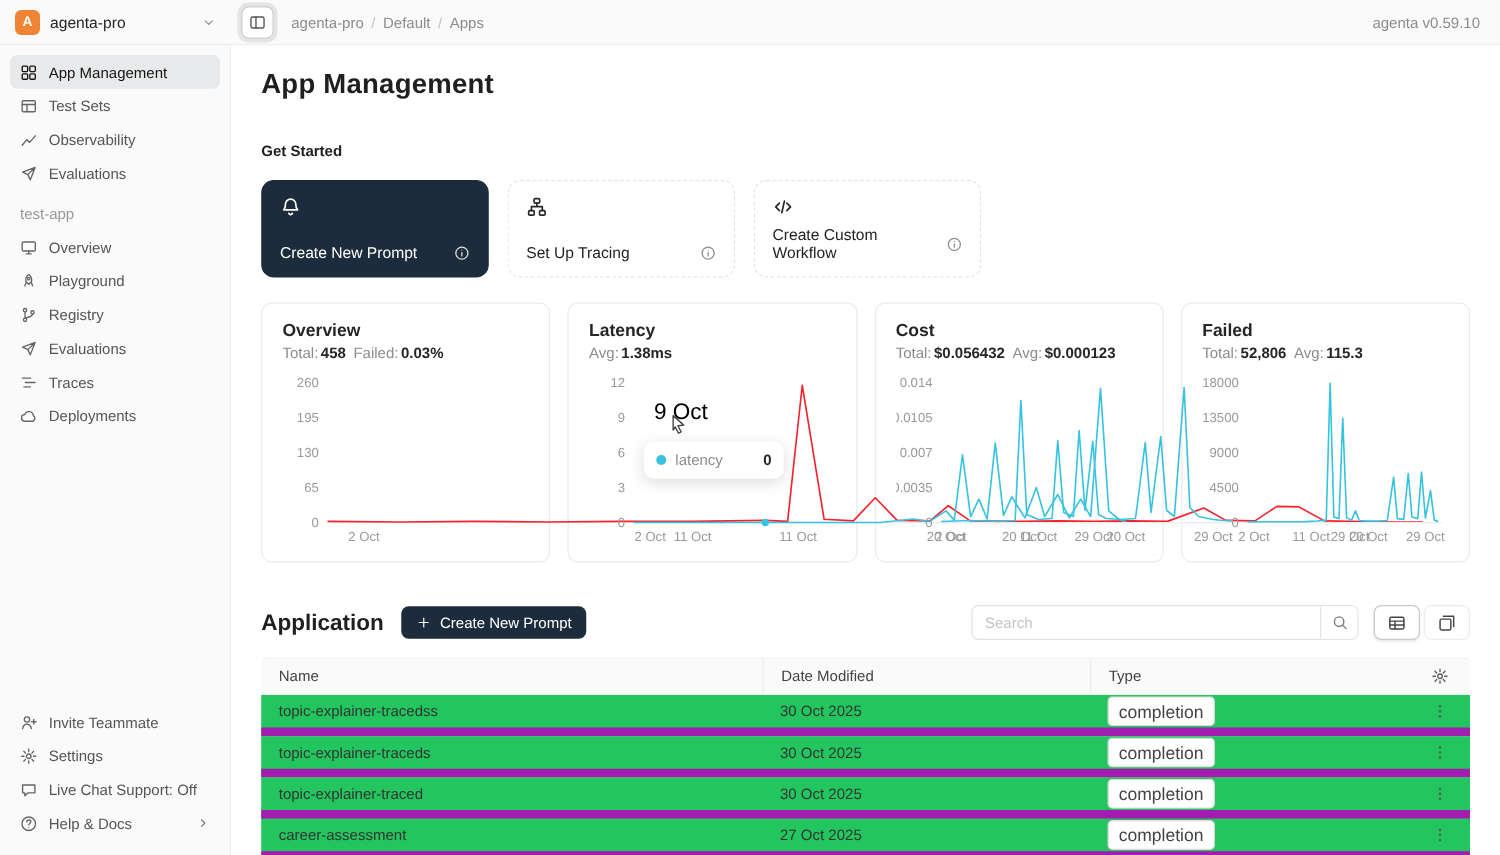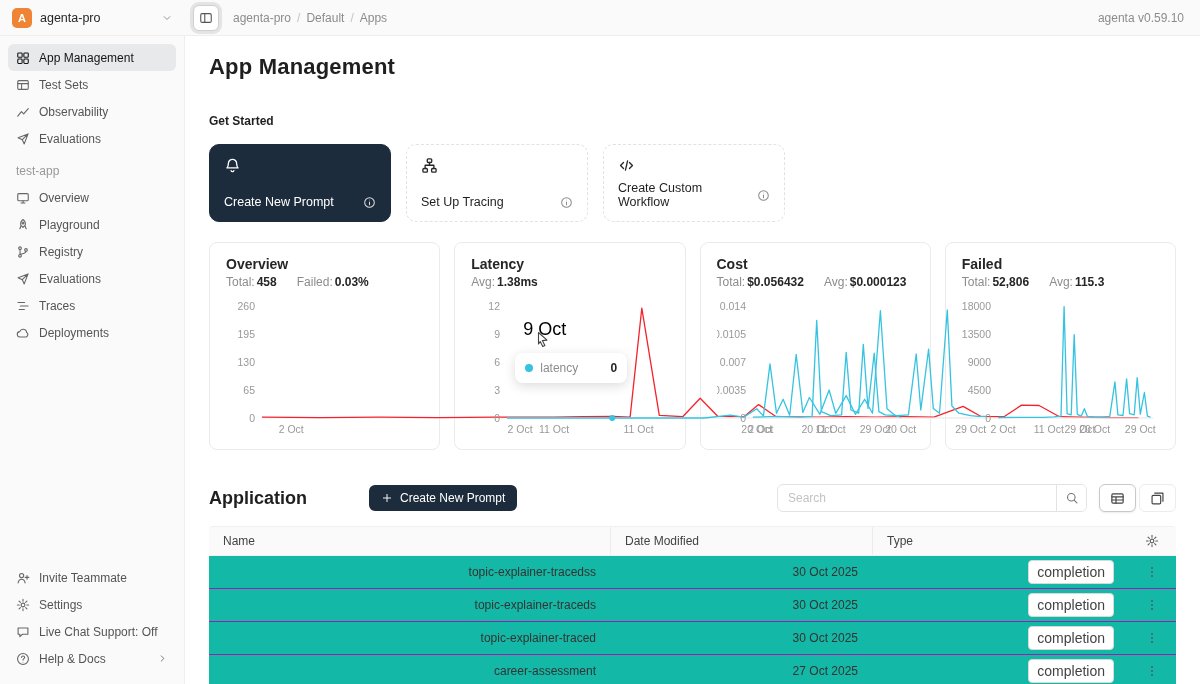--- a/index.html
+++ b/index.html
@@ -44,50 +44,50 @@
   .gs-card .gs-ico{align-self:flex-start;color:#262626;}
   .gs-card .label-row{display:flex;align-items:center;gap:8px;font-size:12.5px;font-weight:500;}
   .gs-card .info{margin-left:auto;color:#8c8c8c;cursor:pointer;}
   .gs-card.dark{background:var(--accent-dark,#1c2c3c);border:1px solid var(--accent-dark,#1c2c3c);color:#fff;}
   .gs-card.dark .gs-ico{color:#fff;}
   .gs-card.dark .info{color:rgba(255,255,255,.85);}
 
   .metrics{display:flex;gap:14px;margin-top:20px;}
   .metric-card{flex:1;height:208px;border:1px solid #ebebeb;border-radius:8px;padding:13px 16px 8px;min-width:0;background:#fff;}
   .metric-title{font-size:14px;font-weight:600;color:#262626;}
-  .metric-stats{margin-top:3px;display:flex;gap:20px;font-size:12px;white-space:nowrap;}
+  .metric-stats{margin-top:3px;display:flex;gap:6px;font-size:12px;white-space:nowrap;}
   .stat-label{color:#8c8c8c;}
   .stat-value{color:#262626;font-weight:600;margin-left:2px;}
   .chart-wrap{position:relative;margin-top:10px;height:140px;}
   .chart-tooltip{position:absolute;left:44px;top:20px;z-index:3;pointer-events:none;}
   .tt-date{font-size:18px;color:#000000;margin-left:8px;}
   .tt-box{margin-top:13px;background:#fff;border-radius:8px;box-shadow:0 3px 12px rgba(0,0,0,.14);padding:8px 10px;display:flex;align-items:center;gap:7px;width:112px;}
   .tt-dot{width:8px;height:8px;border-radius:50%;flex:none;}
   .tt-name{color:#8c8c8c;}
   .tt-val{margin-left:auto;font-weight:600;color:#262626;}
   .cursor{position:absolute;left:64px;top:32px;z-index:4;pointer-events:none;}
 
-  .app-header{display:flex;align-items:center;margin-top:34px;gap:48px;}
+  .app-header{display:flex;align-items:center;margin-top:34px;}
   .app-title{font-size:18px;font-weight:600;}
   .create-btn{margin-left:14px;height:26px;background:var(--accent-dark,#1c2c3c);color:#fff;border:none;border-radius:6px;padding:0 12px;font-size:12px;font-family:inherit;display:flex;align-items:center;gap:7px;cursor:pointer;}
   .header-right{margin-left:auto;display:flex;gap:8px;}
   .search-box{width:310px;height:28px;border:1px solid #e3e3e3;border-radius:6px;background:#fff;display:flex;align-items:stretch;overflow:hidden;}
   .search-box input{flex:1;border:none;outline:none;padding:0 10px;font-size:12px;font-family:inherit;color:#333;background:transparent;}
   .search-box input::placeholder{color:#c3c3c3;}
   .search-btn{width:30px;border:none;border-left:1px solid #e3e3e3;display:flex;align-items:center;justify-content:center;color:#777;background:#fff;cursor:pointer;}
   .view-toggle{display:flex;gap:3px;margin-left:4px;}
   .vt-btn{width:37px;height:28px;border-radius:6px;display:flex;align-items:center;justify-content:center;color:#444;background:#fff;border:1px solid #ececec;cursor:pointer;}
   .vt-btn.selected{border-color:#c9c9c9;box-shadow:0 1px 2px rgba(0,0,0,.08);}
 
   .table{margin-top:14px;}
   .t-head,.t-row{display:grid;grid-template-columns:1fr 262px 256px 48px;align-items:center;}
   .t-head{height:30px;background:#fafafa;border-top:1px solid #f0f0f0;border-bottom:1px solid #f0f0f0;color:#434343;font-weight:500;border-radius:4px 4px 0 0;}
   .t-head .cell{display:flex;align-items:center;height:100%;padding:0 14px;}
   .t-head .cell:nth-child(2),.t-head .cell:nth-child(3){border-left:1px solid #ececec;}
-  .t-row{height:33px;border-bottom:1px solid #a21caf;cursor:pointer;background:#14b8a6;text-align:right;}
+  .t-row{height:33px;border-bottom:7px solid #a21caf;cursor:pointer;background:#22c55e;}
   .t-row .cell{padding:0 14px;overflow:hidden;text-overflow:ellipsis;white-space:nowrap;color:#333;}
   .badge{display:inline-block;border:1px solid #d9d9d9;border-radius:4px;padding:2px 8px;font-size:14px;color:#434343;background:#fff;line-height:1.35;}
   .gear-cell{display:flex;justify-content:center;padding:0 !important;}
   .row-menu{width:24px;height:24px;border:none;background:transparent;display:flex;align-items:center;justify-content:center;color:#595959;border-radius:4px;cursor:pointer;}
 </style>
 </head>
 <body>
 
 <div class="app">
   <div class="topbar">

